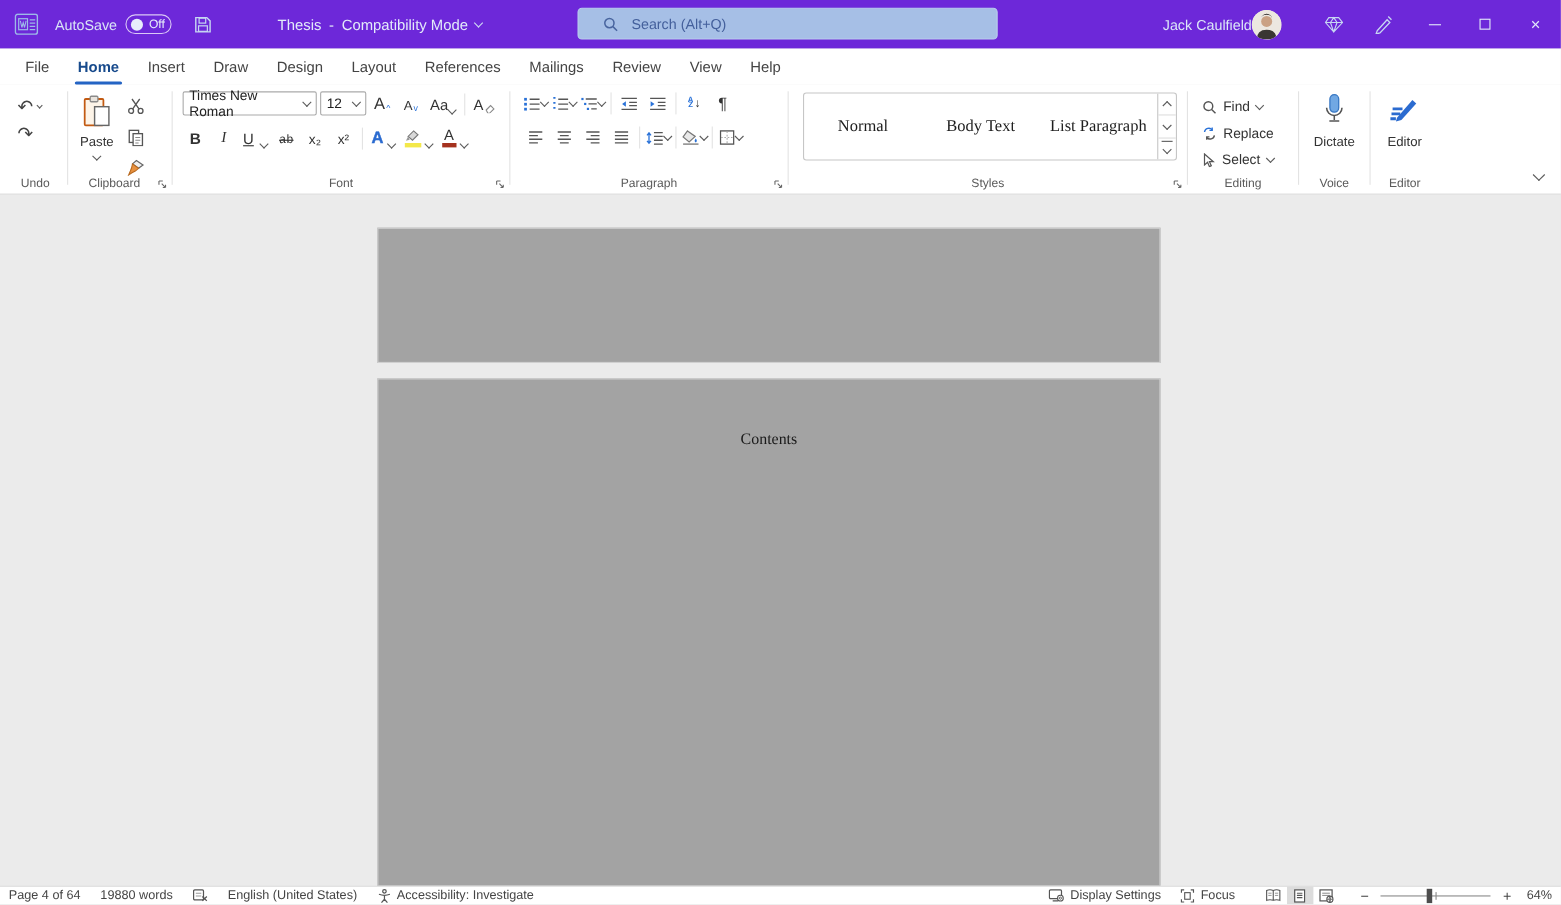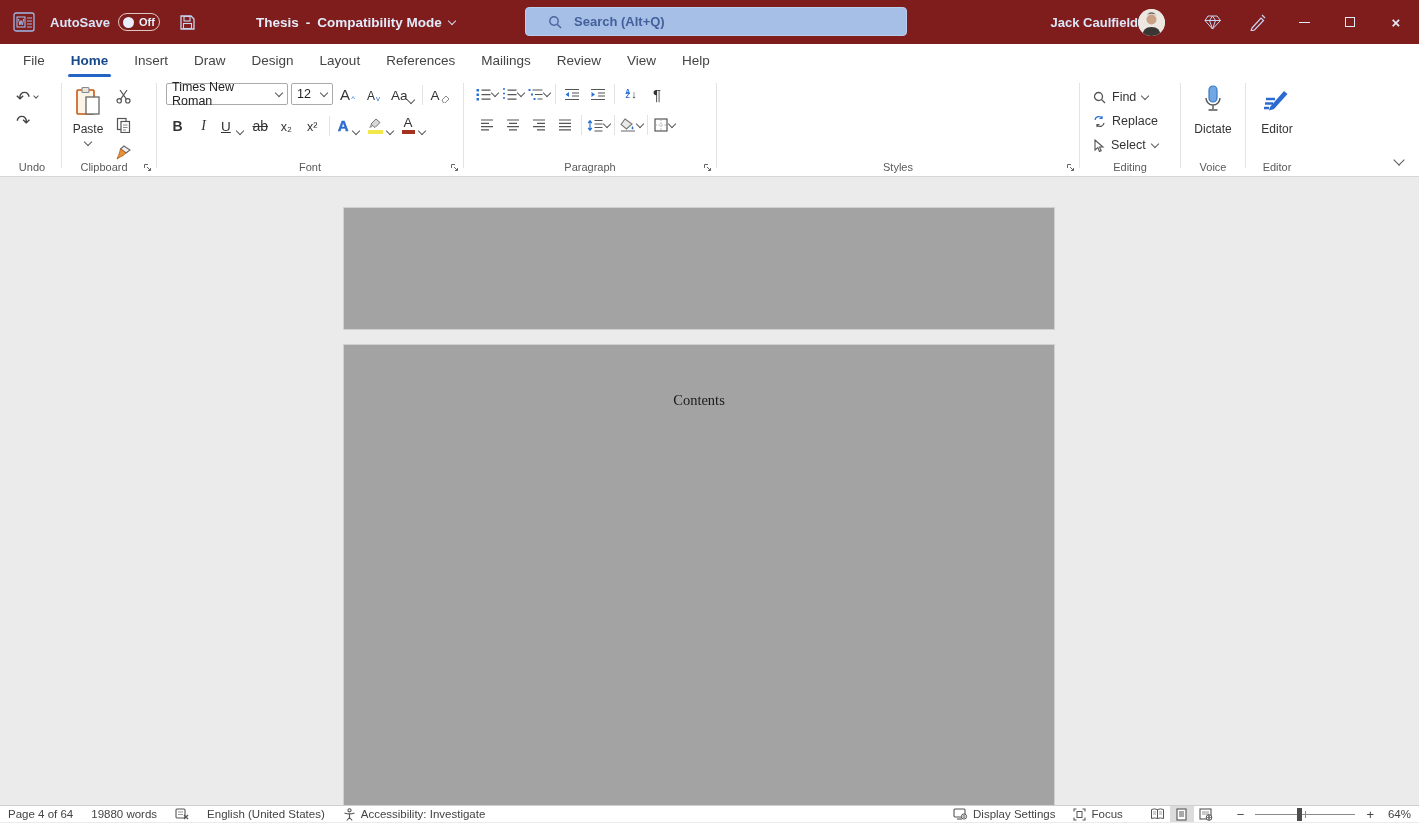--- a/index.html
+++ b/index.html
@@ -1,19 +1,19 @@
 <!DOCTYPE html>
 <html><head>
 <meta charset="utf-8">
 <style>
   * { box-sizing:border-box; margin:0; padding:0; }
   body { width:1419px; height:823px; font-family:"Liberation Sans",sans-serif; overflow:hidden; background:#ebebeb; -webkit-font-smoothing:antialiased; }
 
   
-  #titlebar { height:44px; background:#7f1d1d; display:flex; align-items:flex-start; position:relative; color:#d9e4f7; font-size:13px;font-weight:bold; }
+  #titlebar { height:44px; background:#6d28d9; display:flex; align-items:flex-start; position:relative; color:#d9e4f7; font-size:13px; }
   .tb-left { display:flex; align-items:center; gap:14px; padding-left:12px; }
   .word-logo { width:24px; height:22px; display:flex; align-items:center; justify-content:center; }
   .autosave { display:flex; align-items:center; gap:8px; }
   .toggle { width:42px; height:18px; border:1px solid rgba(255,255,255,.75); border-radius:10px; display:flex; align-items:center; padding:0 4px; gap:5px; cursor:pointer; }
   .knob { width:11px; height:11px; border-radius:50%; background:#e8eefb; }
   .toggle-state { font-size:11px; color:#e8eefb; }
   .doc-title { display:flex; align-items:center; gap:7px; margin-left:40px; font-size:13.5px; color:#e3ebfa; }
   .chev { width:6px; height:6px; display:inline-block; border-right:1.4px solid #5a5a5a; border-bottom:1.4px solid #5a5a5a; transform:rotate(45deg); margin-top:-3px; }
   .chev.white { border-color:#cfdcf3; }
   .searchbox { position:absolute; left:525px; top:7px; width:382px; height:29px; background:#a6bfe6; border:1px solid #b9cdee; border-radius:4px; display:flex; align-items:center; padding-left:22px; gap:12px; color:#44609c; cursor:text; }
@@ -60,21 +60,21 @@
   .f-row + .f-row { margin-top:9px; }
   .combo { height:22px; border:1px solid #aaa; border-radius:2px; display:flex; align-items:center; justify-content:space-between; padding:0 5px; font-size:12.5px; color:#222; cursor:pointer; background:#fff; }
   .combo.family { width:122px; }
   .combo.size { width:42px; }
   .minisep { width:1px; height:20px; background:#e3e3e3; margin:0 2px; }
   .fbtn { height:22px; min-width:23px; padding:0 3px; display:flex; align-items:flex-end; justify-content:center; border-radius:2px; cursor:pointer; font-size:13.5px; color:#333; padding-bottom:2px; }
   .caret-mark { font-size:8px; color:#2a72d8; margin-left:1px; line-height:1; }
   .bold-b { font-weight:bold; font-size:14px; }
   .ital-i { font-style:italic; font-family:"Liberation Serif",serif; font-size:14px; }
   .und-u { text-decoration:underline; font-size:13.5px; }
-  .strike { text-decoration:line-through; font-size:14px; }
+  .strike { text-decoration:line-through; font-size:11px;font-family:Liberation Mono, monospace; }
   .fx-a { color:#2b6bd0; font-weight:bold; font-size:15px; -webkit-text-stroke:.4px #2b6bd0; }
   .hl-pen { display:flex; flex-direction:column; align-items:center; }
   .hl-bar { width:15px; height:4px; background:#f3e84a; margin-top:1px; }
   .fc-a { font-size:13.5px; line-height:1; display:flex; flex-direction:column; align-items:center; }
   .fc-bar { width:13px; height:4px; background:#a5321f; margin-top:1px; }
 
   
   .g-para { width:246px; padding:6px 4px 0 8px; }
   .p-row { display:flex; align-items:center; gap:2px; }
   .p-row + .p-row { margin-top:9px; }
@@ -462,20 +462,36 @@
       <svg width="9" height="9" viewBox="0 0 9 9">
           <path d="M1.5 1.5 H5 M1.5 1.5 V5" stroke="#666" stroke-width="1" fill="none"></path>
           <path d="M4 4 L7.5 7.5 M7.5 7.5 H5 M7.5 7.5 V5" stroke="#666" stroke-width="1" fill="none"></path>
         </svg>
     </span>
   </div>
 
   <div class="gsep"></div>
 
   <div class="grp g-styles">
+    <div class="gallery">
+      <div class="style-item">Normal</div>
+      <div class="style-item">Body Text</div>
+      <div class="style-item">List Paragraph</div>
+      <div class="gal-strip">
+        <div class="sbtn">
+            <span class="chev up"></span>
+          </div>
+        <div class="sbtn">
+            <span class="chev" style="margin-top:-2px"></span>
+          </div>
+        <div class="sbtn more-bar">
+            <span class="chev" style="margin-top:1px"></span>
+          </div>
+      </div>
+    </div>
     <div class="grp-label">Styles</div>
     <span class="launcher">
       <svg width="9" height="9" viewBox="0 0 9 9">
           <path d="M1.5 1.5 H5 M1.5 1.5 V5" stroke="#666" stroke-width="1" fill="none"></path>
           <path d="M4 4 L7.5 7.5 M7.5 7.5 H5 M7.5 7.5 V5" stroke="#666" stroke-width="1" fill="none"></path>
         </svg>
     </span>
   </div>
 
   <div class="gsep"></div>

